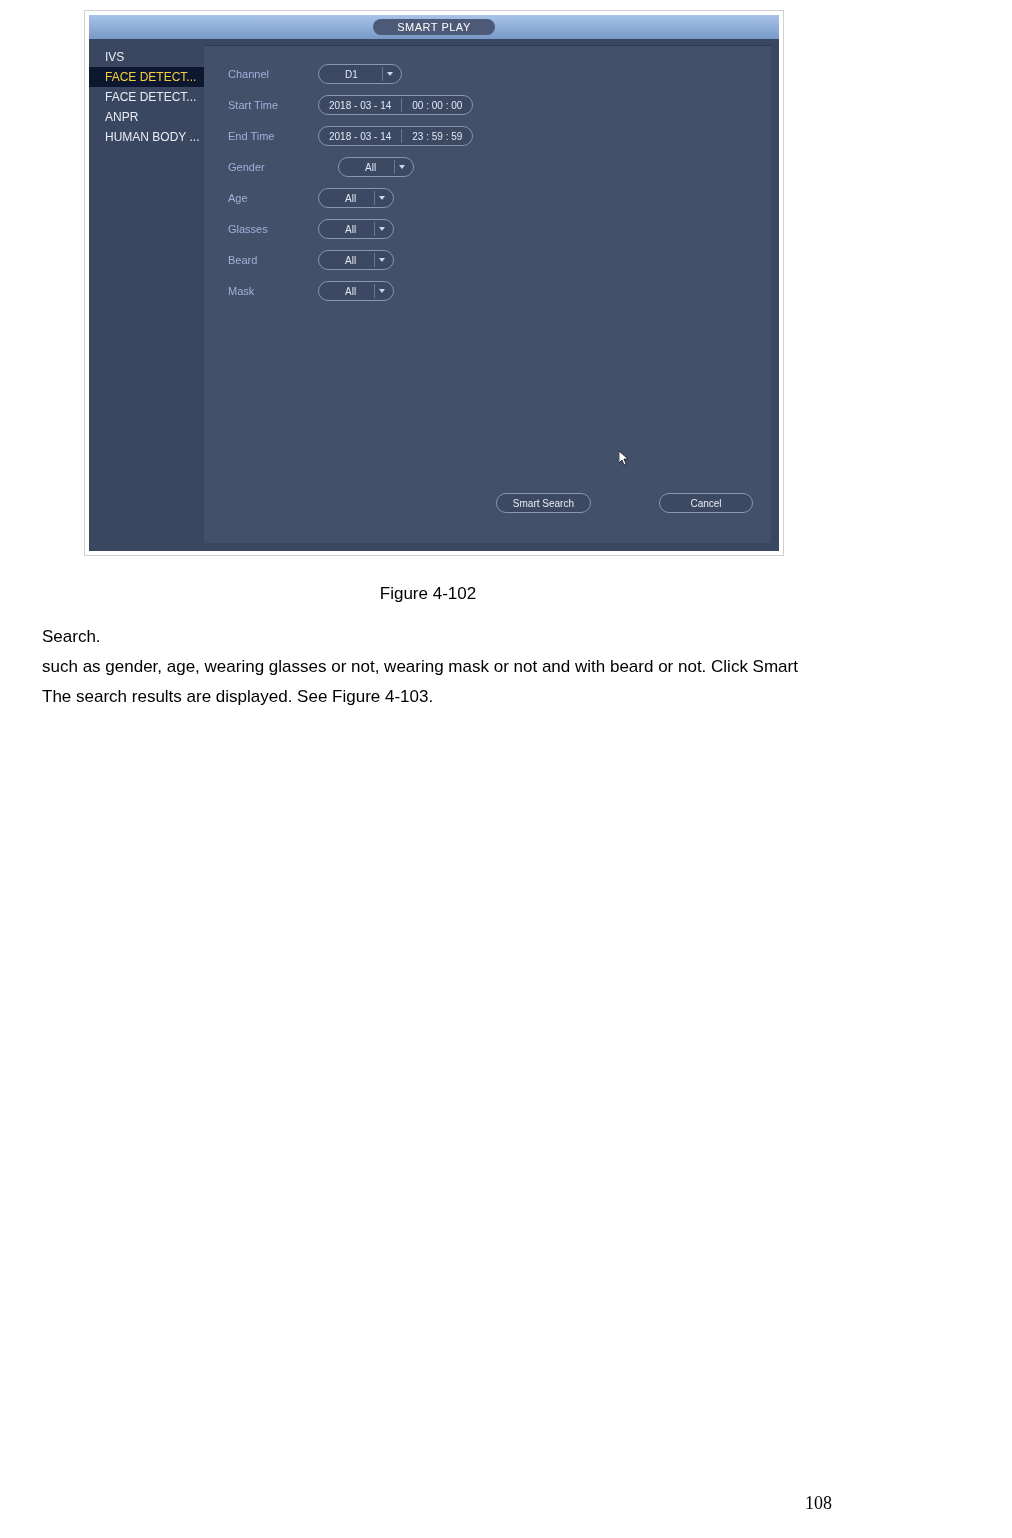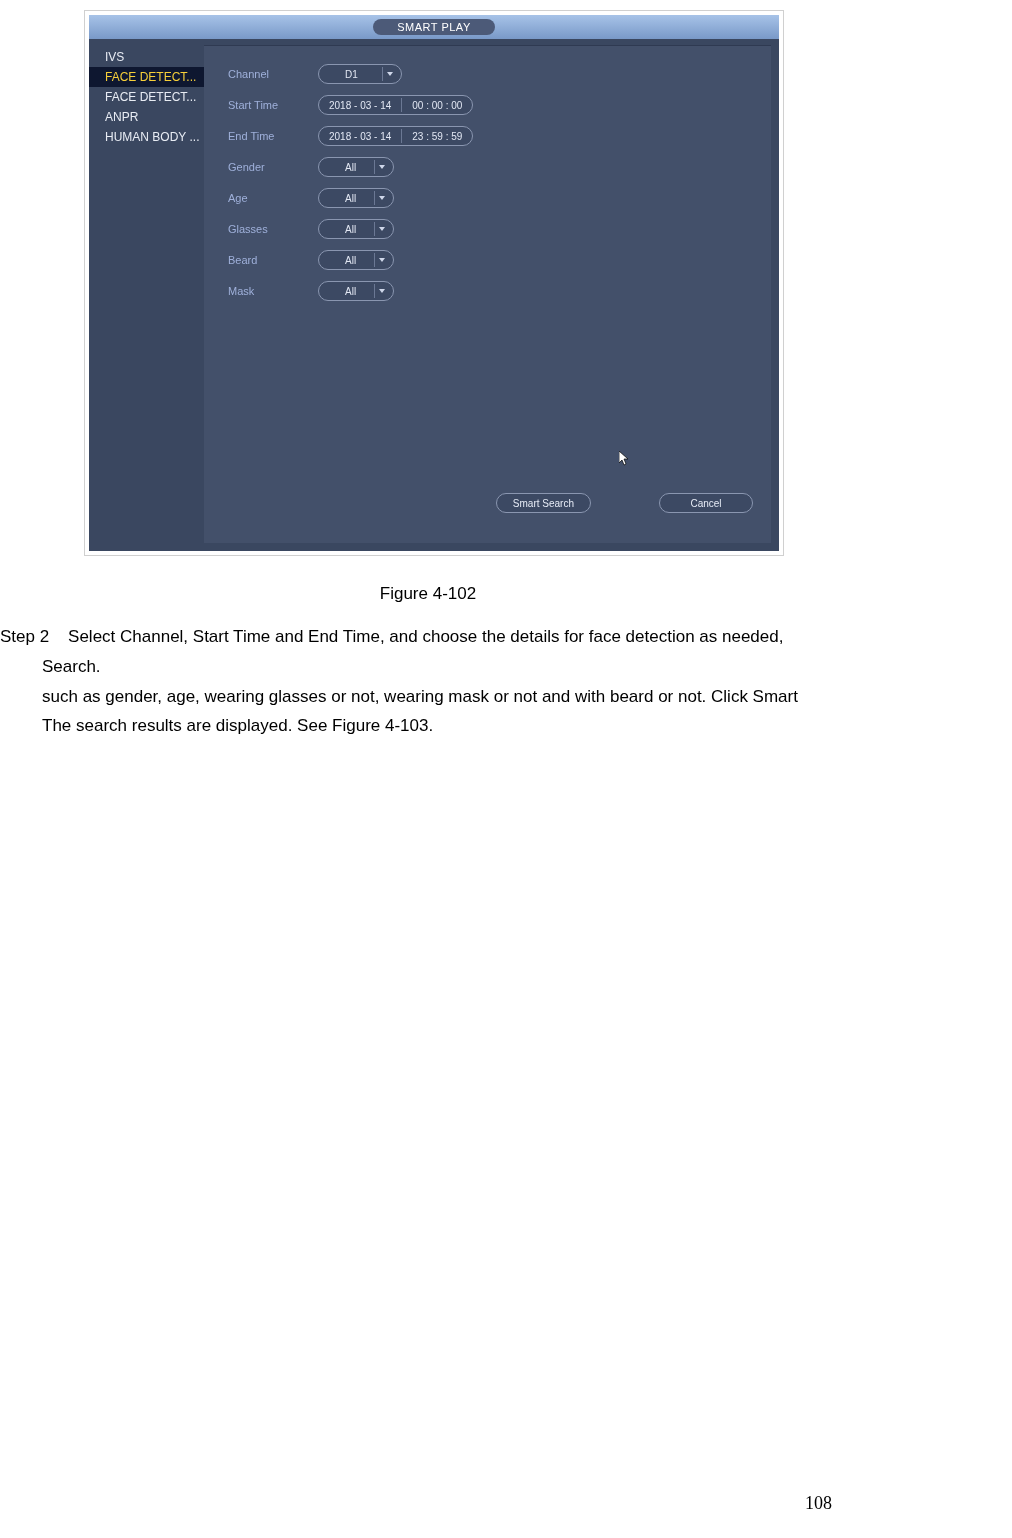--- a/index.html
+++ b/index.html
@@ -81,21 +81,21 @@
   .form-area {
     padding: 18px 0 0 24px;
     color: #a9b7de;
   }
   .form-row {
     display: flex;
     align-items: center;
     margin-bottom: 11px;
     font-size: 11px;
   }
-  .form-row.gap-top { margin-top: 10px; }
+  .form-row.gap-top { margin-top: 10px; gap: 20px; }
   .form-label {
     width: 90px;
     color: #9fb0da;
   }
   .dropdown {
     display: inline-flex;
     align-items: center;
     height: 18px;
     border: 1px solid #8a96b0;
     border-radius: 10px;
@@ -333,24 +333,20 @@
           </div>
         </div>
 
       </div>
     </div>
   </div>
 
   <div class="caption">Figure 4-102</div>
 
   <div class="doc-text">
-    <div class="doc-paragraph step-line">
-      <span>Step 2</span>&nbsp;&nbsp;&nbsp;
-      <span>Select Channel, Start Time and End Time, and choose the details for face detection as needed,</span>
-    </div>
     <div class="doc-paragraph indent-block">
       <span>Search.</span>
     </div>
     <div class="doc-paragraph indent-block">
       <span>such as gender, age, wearing glasses or not, wearing mask or not and with beard or not. Click Smart</span>
     </div>
     <div class="doc-paragraph indent-block">
       <span>The search results are displayed. See Figure 4-103.</span>
     </div>
   </div>

